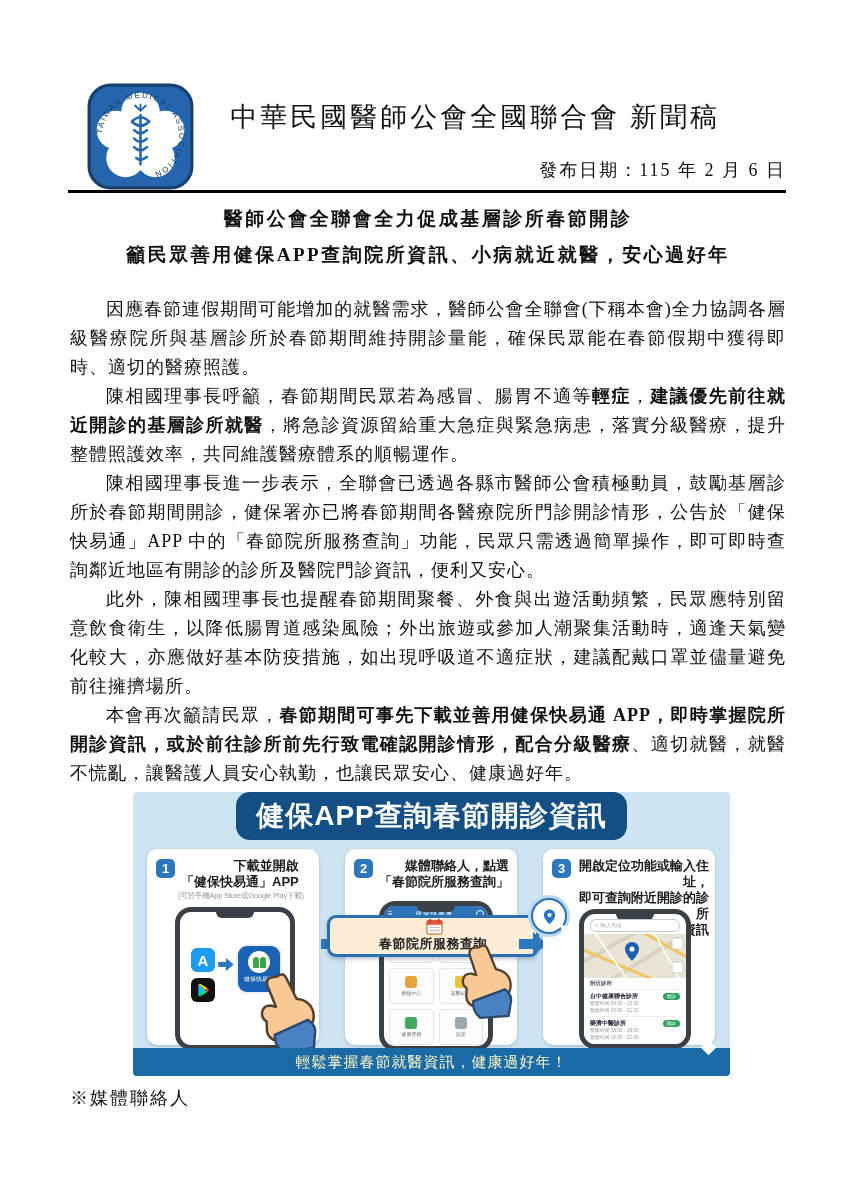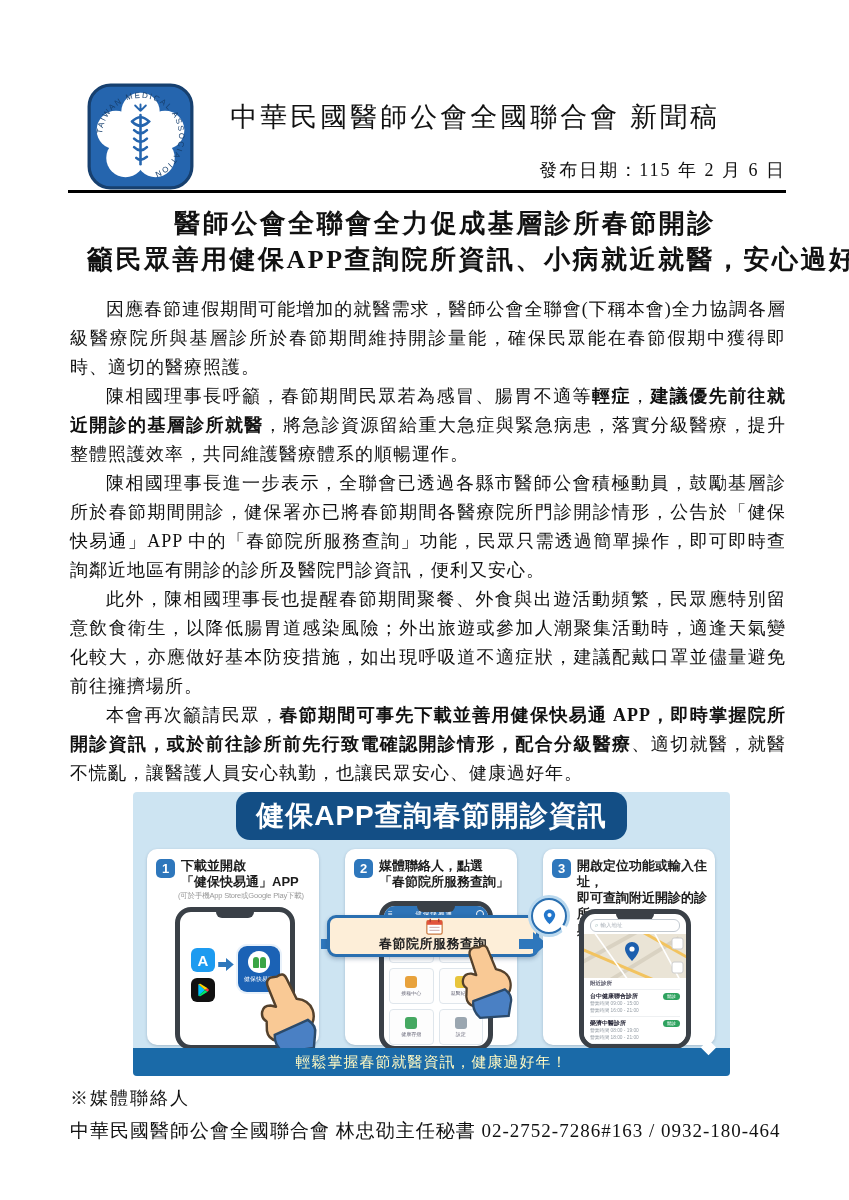--- a/index.html
+++ b/index.html
@@ -6,41 +6,41 @@
   .page{position:relative;width:849px;height:1200px;background:#ffffff;margin:0 auto;overflow:hidden;
         font-family:"Liberation Serif","DejaVu Serif",serif;color:#111;}
   
   .logo{position:absolute;left:87px;top:83px;width:107px;height:107px;}
   .org-title{position:absolute;left:195px;top:99px;width:560px;text-align:center;
              font-size:27px;letter-spacing:3px;white-space:nowrap;}
   .date-line{position:absolute;left:500px;top:158px;width:286px;text-align:right;
              font-size:18px;letter-spacing:2px;white-space:nowrap;}
   .rule{position:absolute;left:68px;top:190px;width:718px;height:3px;background:#000;}
   
-  .headline{position:absolute;left:87px;width:716px;text-align:center;font-weight:bold;
-            font-size:26px;letter-spacing:2.5px;white-space:nowrap;}
+  .headline{position:absolute;left:70px;width:716px;text-align:center;font-weight:bold;
+            font-size:19px;letter-spacing:2.5px;white-space:nowrap;}
   .h1{top:206px;} .h2{top:242px;}
   
   .body-text{position:absolute;left:70px;top:295px;width:716px;font-size:18px;line-height:29px;
              text-align:justify;letter-spacing:1px;}
   .body-text p{margin:0;text-indent:2em;}
   .body-text b{font-weight:bold;}
   
   .info{position:absolute;left:133px;top:792px;width:597px;height:284px;background:#cde4f2;
         border-radius:4px;font-family:"Liberation Sans","DejaVu Sans",sans-serif;}
   .info-title{position:absolute;left:103px;top:0;width:391px;height:48px;background:#134e85;
               border-radius:14px;color:#fff;font-size:28px;font-weight:bold;letter-spacing:1px;
               display:flex;align-items:center;justify-content:center;white-space:nowrap;}
   .card{position:absolute;top:57px;width:172px;height:196px;background:#fff;border-radius:10px;
         box-shadow:0 1px 3px rgba(30,60,90,.25);}
   .card1{left:14px;} .card2{left:212px;} .card3{left:410px;}
   .step-head{display:flex;align-items:flex-start;padding:9px 6px 0 9px;}
   .num{flex:0 0 19px;width:19px;height:19px;background:#2e77bc;color:#fff;border-radius:5px;
        font-size:13px;font-weight:bold;display:flex;align-items:center;justify-content:center;margin-top:1px;}
-  .step-title{margin-left:6px;font-size:13px;font-weight:bold;line-height:16px;color:#1c1c1c;}
+  .step-title{margin-left:6px;font-size:13px;font-weight:bold;line-height:16px;color:#1c1c1c;text-align:right;}
   .step-note{margin:1px 0 0 31px;font-size:7.5px;color:#999;letter-spacing:-0.2px;white-space:nowrap;}
   .big-arrow{position:absolute;top:140px;width:28px;height:24px;}
   .arrow1{left:188px;} .arrow2{left:386px;}
   
   .phone{position:absolute;background:#fff;border:5px solid #3a4047;border-radius:16px;overflow:hidden;}
   .notch{position:absolute;left:50%;transform:translateX(-50%);top:0;width:38px;height:6px;
          background:#3a4047;border-radius:0 0 6px 6px;}
   .p1{left:28px;top:58px;width:110px;height:133px;}
   .store{position:absolute;width:24px;height:24px;border-radius:6px;}
   .appstore{left:11px;top:36px;background:#1d9bf0;color:#fff;font-size:15px;font-weight:bold;
@@ -321,15 +321,14 @@
       </div>
     </div>
 
     <div class="strip">
       <span>輕鬆掌握春節就醫資訊，健康過好年！</span>
       <div class="diamond"></div>
     </div>
   </div>
 
   <div class="media-label">※媒體聯絡人</div>
-  <div class="contact">中華民國醫師公會全國聯合會 林忠劭主任秘書 02-2752-7286#163 / 0932-180-464</div>
 
 </div>
 
 </body></html>

